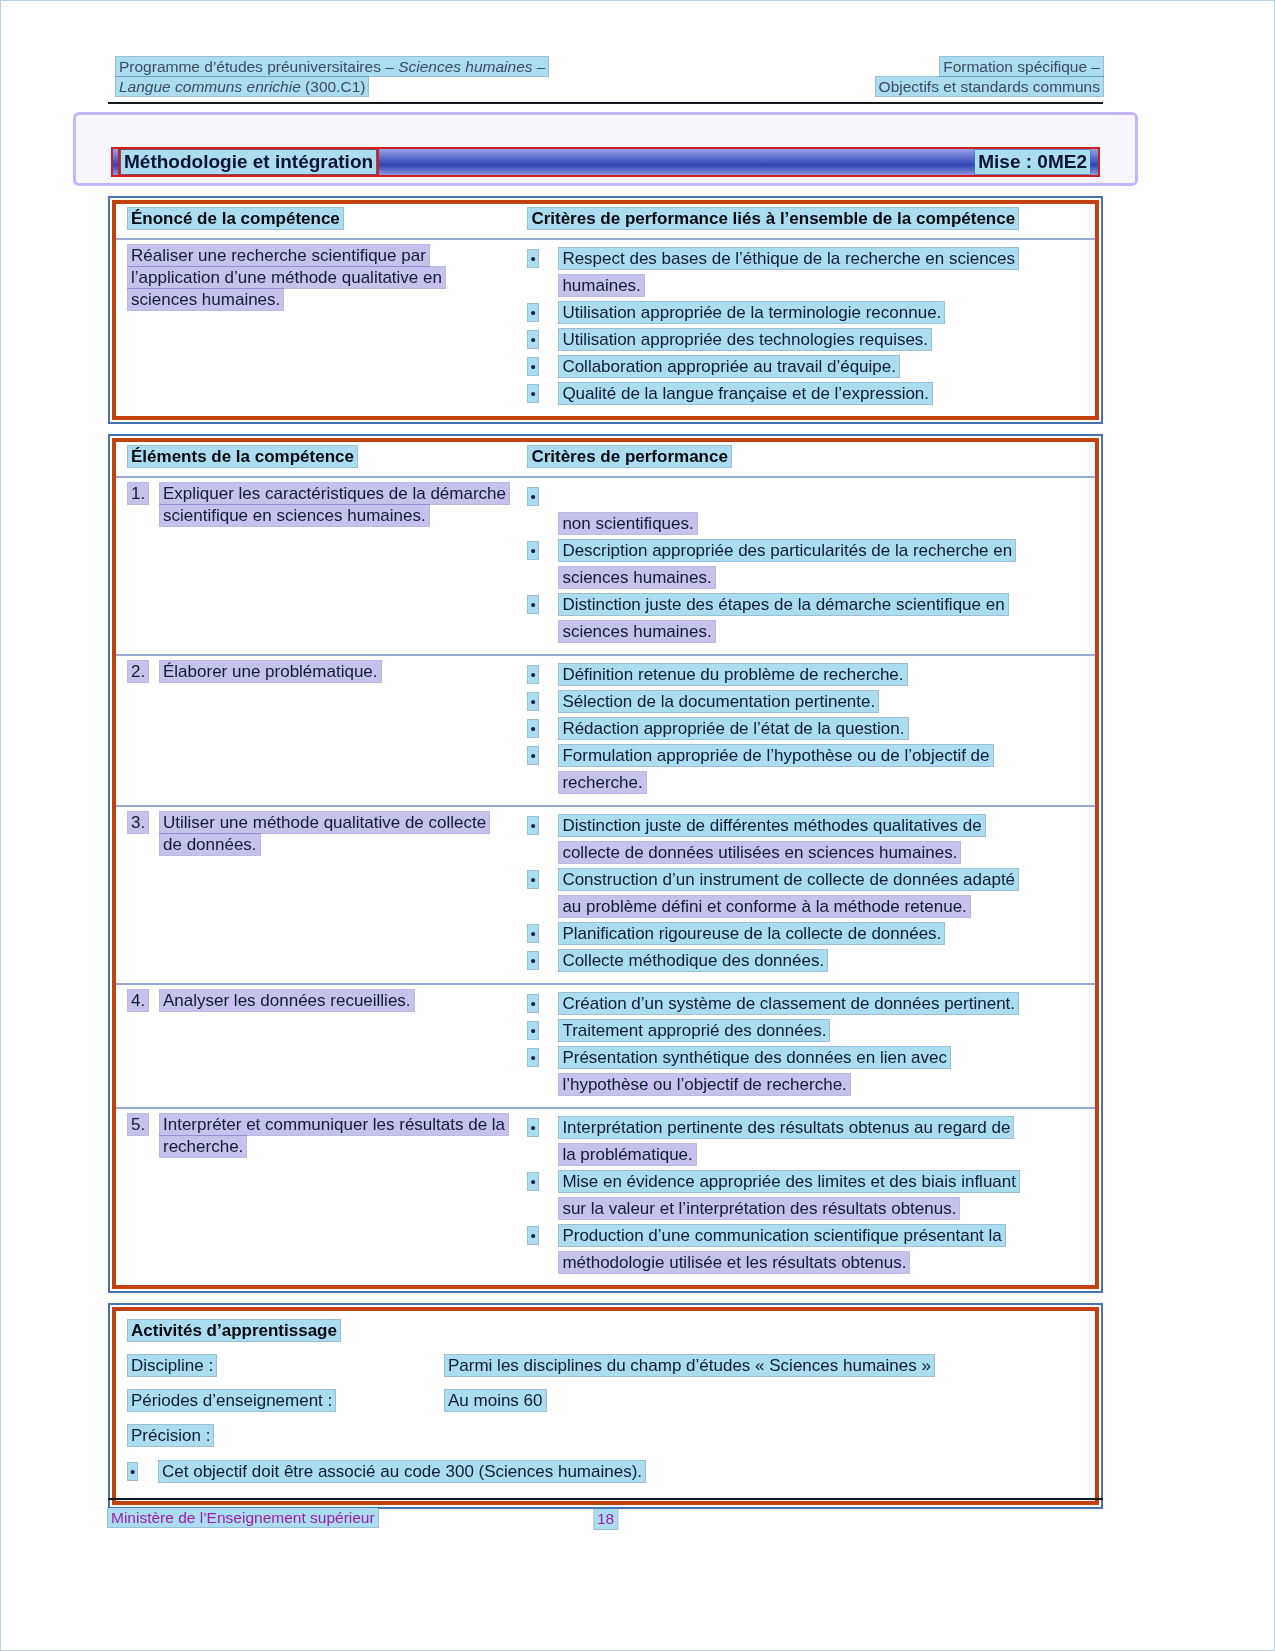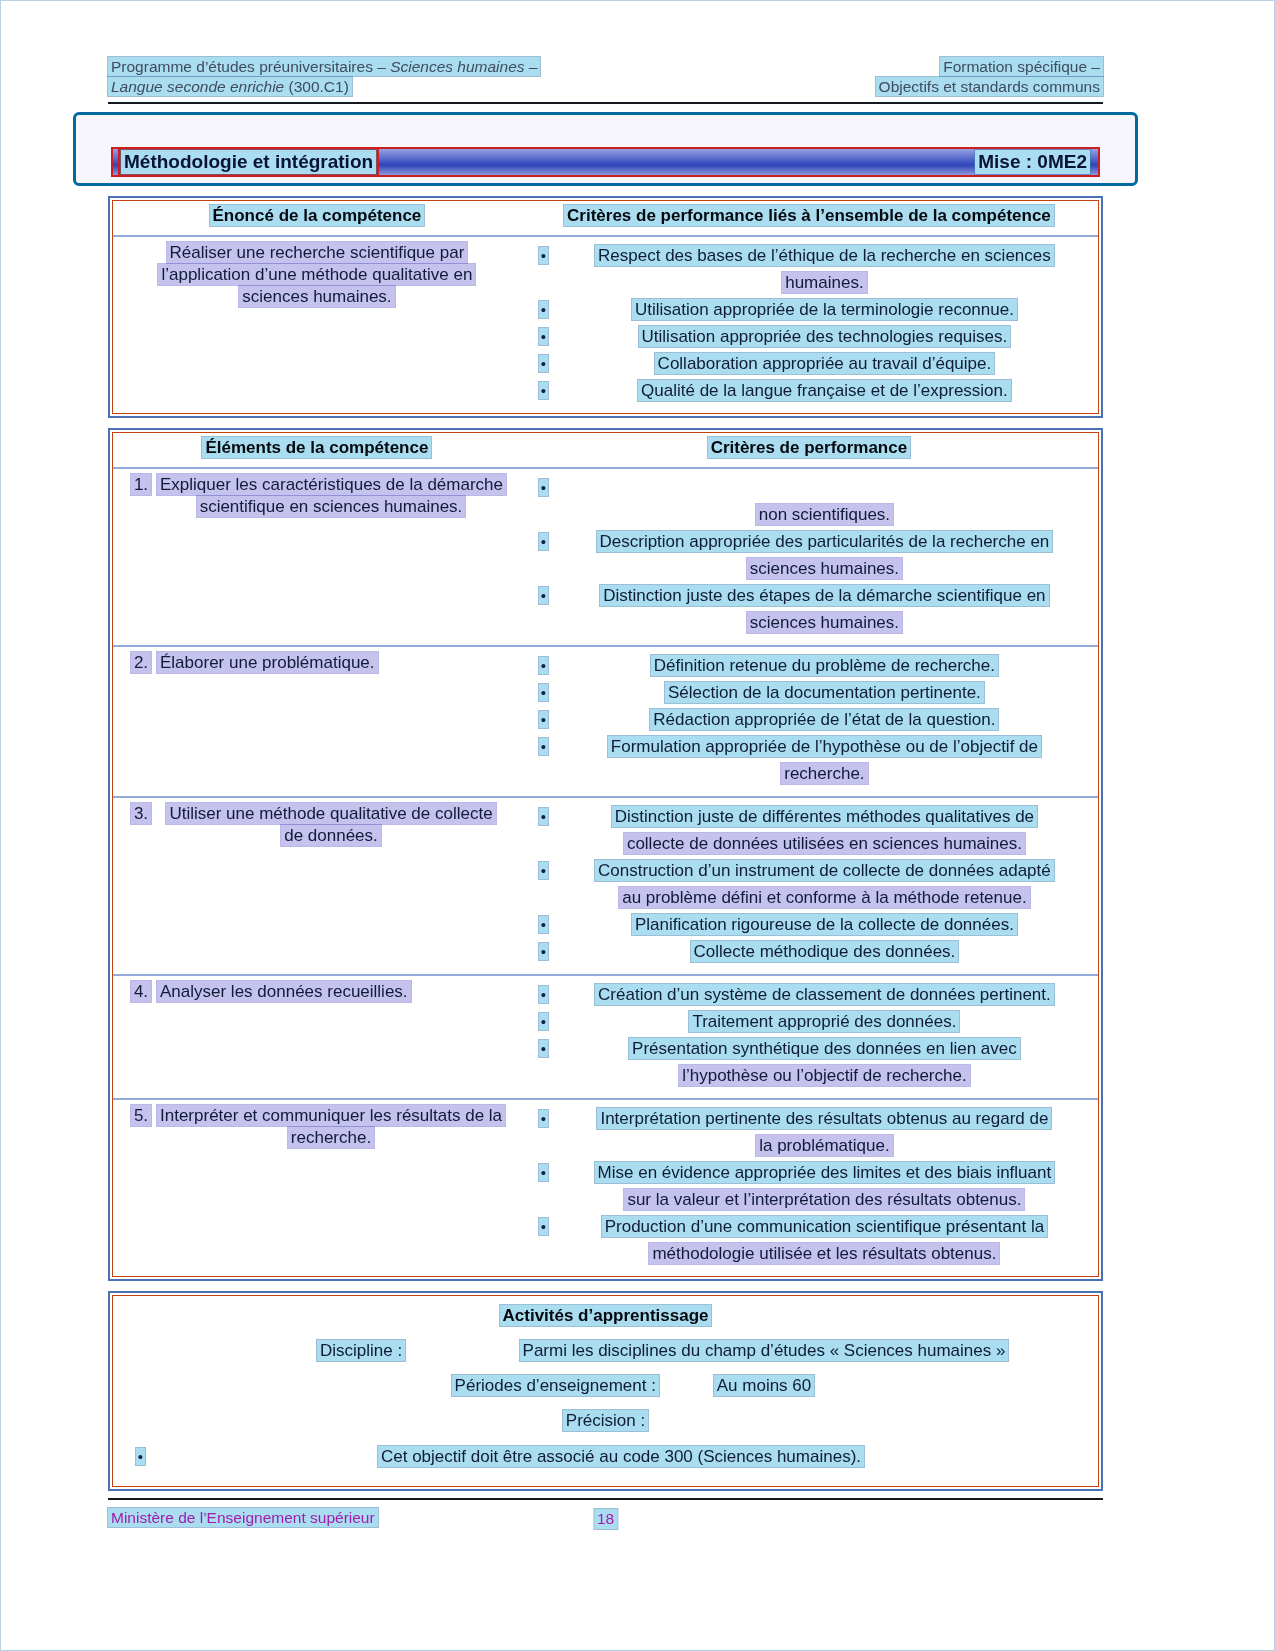--- a/index.html
+++ b/index.html
@@ -10,38 +10,38 @@
 
   
   .hl   { background:#a9ddef; box-shadow:0 0 0 1px rgba(60,125,175,.5); padding:1px 3px;
           box-decoration-break:clone; -webkit-box-decoration-break:clone; }
   .hlav { background:#c6c2ee; box-shadow:0 0 0 1px rgba(105,95,200,.45); padding:1px 3px;
           box-decoration-break:clone; -webkit-box-decoration-break:clone; }
 
   
   .page-header { display:flex; justify-content:space-between; align-items:flex-start;
                  font-size:15.5px; color:#3f4c60; border-bottom:2px solid #15181d; padding-bottom:5px; }
-  .ph-line { line-height:20px; }
+  .ph-line { line-height:20px;margin-left:8px; }
   .ph-right { text-align:right; }
   .it { font-style:italic; }
 
   
-  .purple-box { margin:8px -35px 0; border:3px solid #0369a1; border-radius:6px;
+  .purple-box { margin:8px -35px 0; border:3px solid #c4b5fd; border-radius:6px;
                 background:rgba(198,194,238,.15); padding:32px 35px 6px; }
   .title-bar { display:flex; justify-content:space-between; align-items:center; height:30px;
                border:2px solid #cc1f1f; padding:0 8px; font-size:19px; font-weight:bold; color:#0a1238;
                background:linear-gradient(180deg,#96a0e2 0%,#5b6ccd 35%,#2f45b8 62%,#8e98de 100%); }
   .title-text { box-shadow:0 0 0 1px rgba(60,125,175,.5), 0 0 0 3px #cc1f1f; }
   .obj-std { display:flex; margin-top:11px; font-size:20px; font-weight:bold; font-style:italic; color:#16266e; }
   .osc-left { width:41%; padding-left:12px; }
   .osc-right { width:59%; padding-left:11px; }
 
   
   .tbl { border:2px solid #4a70b5; padding:2px; margin-top:10px; background:#fff; }
-  .tbl-in { border:1px solid #c2410c;text-align:center; }
+  .tbl-in { border:4px solid #c2410c; }
   .trow { display:flex; }
   .trow + .trow { border-top:2px solid #93abda; }
   .cl { width:41%; padding:5px 8px 9px 12px; }
   .cr { width:59%; padding:5px 8px 9px 11px; }
   .th { font-weight:bold; font-size:17px; color:#04080f; }
 
   .stmt { font-size:17px; line-height:22px; max-width:392px; }
   .elem { display:flex; font-size:17px; line-height:22px; }
   .num  { flex:0 0 32px; }
   .etext{ max-width:348px; }
@@ -65,21 +65,21 @@
 </style>
 </head>
 <body>
 
 <div class="page">
   <div class="content">
 
     <header class="page-header">
       <div>
         <div class="ph-line"><span class="hl"><span>Programme d’études préuniversitaires – </span><span class="it">Sciences humaines –</span></span></div>
-        <div class="ph-line"><span class="hl"><span class="it">Langue seconde enrichie</span><span> (300.C1)</span></span></div>
+        <div class="ph-line"><span class="hl"><span class="it">Langue communs enrichie</span><span> (300.C1)</span></span></div>
       </div>
       <div class="ph-right">
         <div class="ph-line"><span class="hl">Formation spécifique –</span></div>
         <div class="ph-line"><span class="hl">Objectifs et standards communs</span></div>
       </div>
     </header>
 
     <div class="purple-box">
       <div class="title-bar">
         <span class="hl title-text">Méthodologie et intégration</span>

